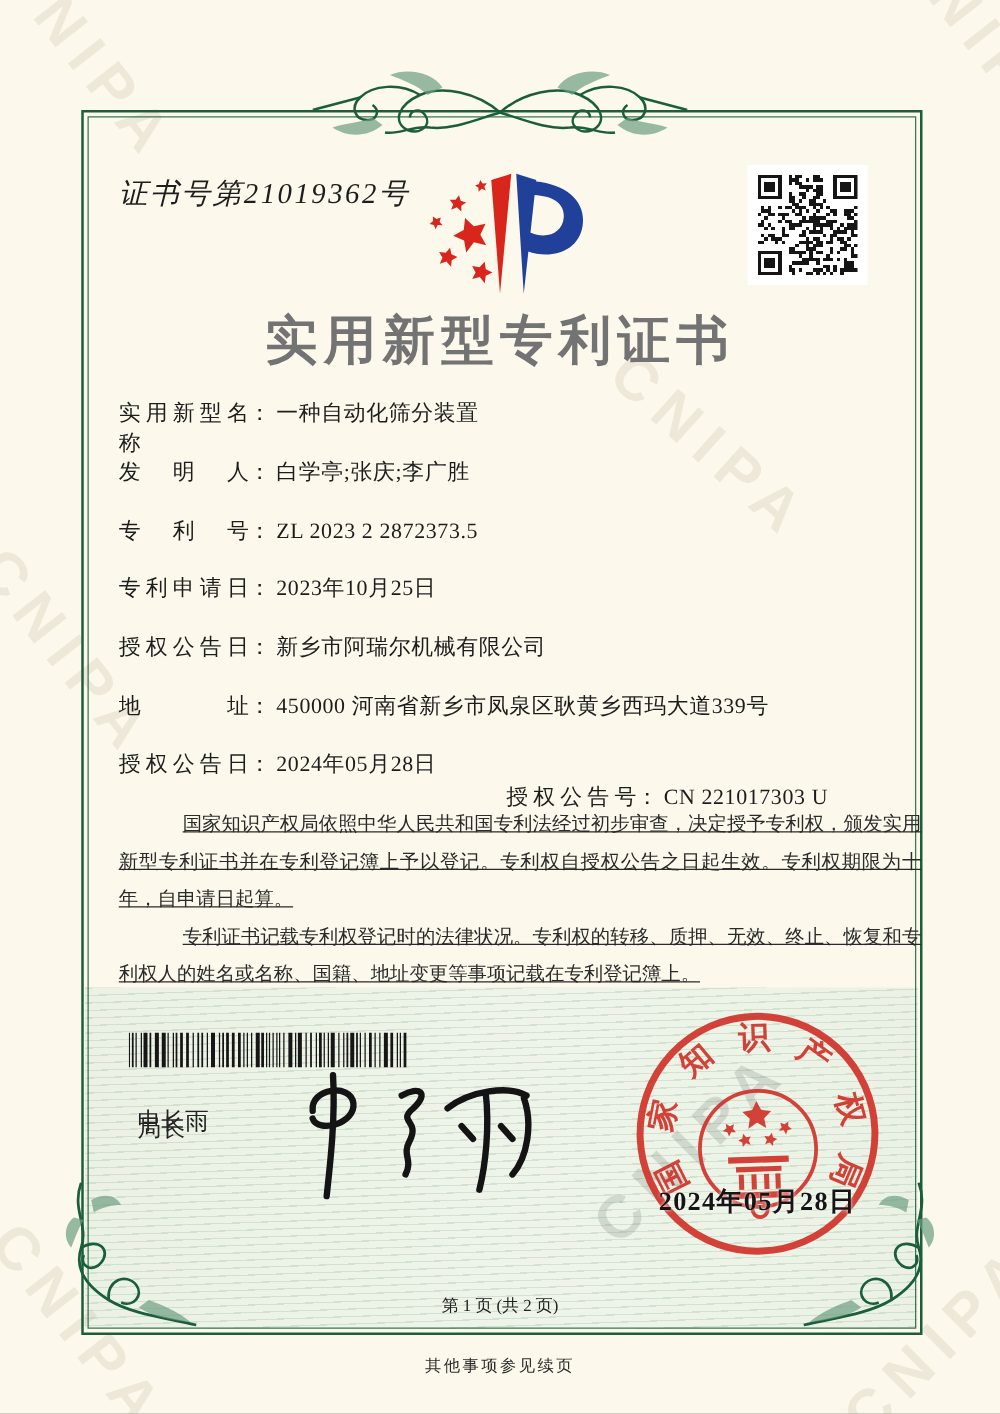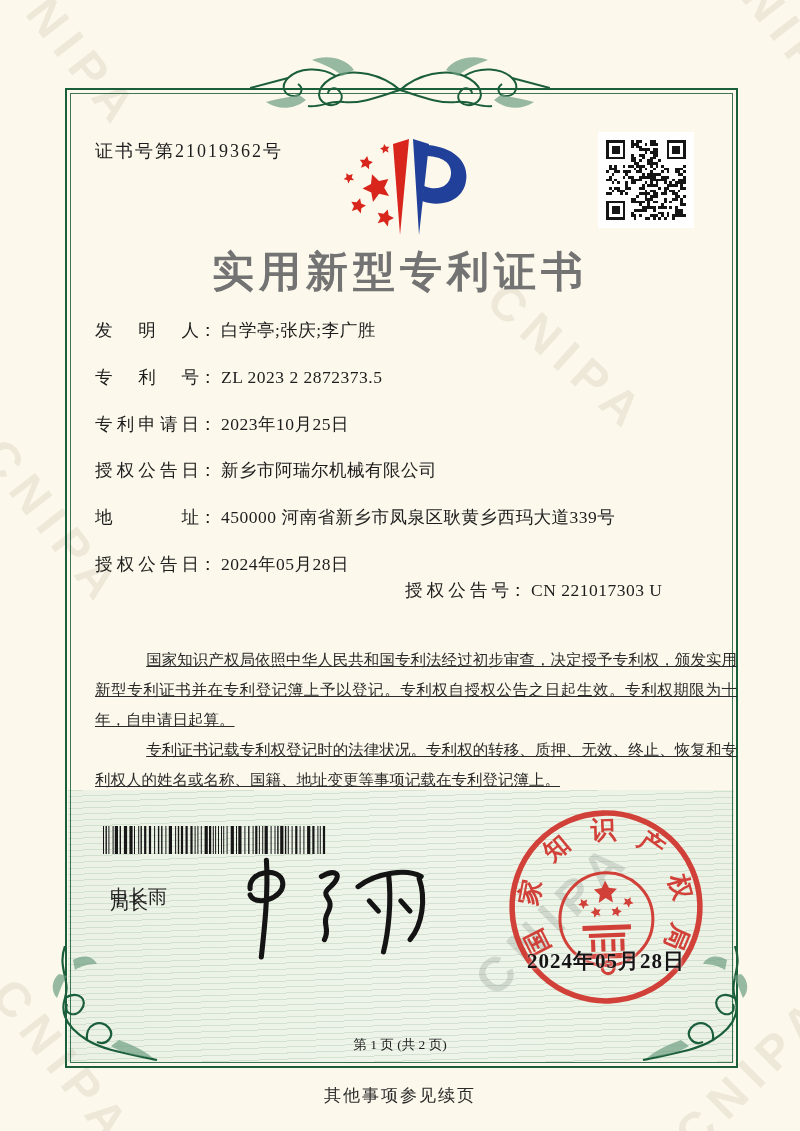--- a/index.html
+++ b/index.html
@@ -15,21 +15,21 @@
         background:
           repeating-linear-gradient(178deg, rgba(105,155,110,0.20) 0 1px, rgba(0,0,0,0) 1px 6px),
           linear-gradient(90deg,#ebf2e5,#eef4e9 55%,#ebf2e5);}
   
   .frame{position:absolute;left:65px;top:88px;width:669px;height:976px;z-index:2;
          border:2px solid #1b5e3b;pointer-events:none;}
   .frame-inner{position:absolute;left:3px;top:3px;right:3px;bottom:3px;
          border:1px solid rgba(27,94,59,0.85);}
   .orn{position:absolute;z-index:2;pointer-events:none;}
   
-  .cert-no{position:absolute;left:95px;top:139px;z-index:3;font-size:18px;letter-spacing:2px;}
+  .cert-no{position:absolute;left:95px;top:139px;z-index:3;font-size:23px;letter-spacing:2px;font-style:italic;}
   .logo{position:absolute;left:336px;top:136px;width:132px;height:102px;z-index:3;}
   .qr{position:absolute;left:598px;top:132px;width:96px;height:96px;background:#fff;z-index:3;}
   .qr svg{position:absolute;left:8px;top:8px;width:80px;height:80px;}
   .title{position:absolute;left:0;right:0;top:244px;z-index:3;text-align:center;
          font-size:42px;font-weight:bold;letter-spacing:5px;color:#737373;}
   
   .fields{position:absolute;left:95px;top:318px;right:58px;z-index:3;font-size:17.5px;}
   .frow{height:46.8px;position:relative;}
   .f-label{display:inline-block;width:104px;text-align:justify;text-align-last:justify;
            text-justify:inter-character;vertical-align:top;}
@@ -46,21 +46,21 @@
           font-size:19px;font-weight:400;color:#222;}
   .signature{position:absolute;left:215px;top:850px;width:225px;height:112px;z-index:3;}
   
   .seal{position:absolute;left:505px;top:806px;width:202px;height:202px;z-index:3;}
   .seal svg{width:100%;height:100%;}
   .seal-date{position:absolute;left:505px;top:947px;width:202px;z-index:4;text-align:center;
              font-size:21px;font-weight:bold;color:#151515;letter-spacing:1px;
              text-shadow:0 0 3px rgba(255,255,255,0.9);}
   
   .page-info{position:absolute;left:0;right:0;top:1036px;z-index:3;text-align:center;font-size:13.5px;color:#222;}
-  .note{position:absolute;left:0;right:0;top:1084px;z-index:3;text-align:center;font-size:17px;color:#2a2a2a;letter-spacing:2px;}
+  .note{position:absolute;left:0;right:0;top:1084px;z-index:3;text-align:center;font-size:13px;color:#2a2a2a;letter-spacing:2px;}
 </style>
 </head>
 <body>
 
 <div class="page">
 
   <div class="band"></div>
 
   <div class="wm" style="left:-28px;top:18px;transform:rotate(52deg);">CNIPA</div>
   <div class="wm" style="left:688px;top:2px;transform:rotate(52deg);">CNIPA</div>
@@ -128,20 +128,23 @@
 
   <div class="qr">
     <svg viewBox="0 0 29 29" shape-rendering="crispEdges">
         <path d="M9 0h1v1h-1zM11 0h1v1h-1zM12 0h1v1h-1zM16 0h1v1h-1zM17 0h1v1h-1zM9 1h1v1h-1zM10 1h1v1h-1zM11 1h1v1h-1zM14 1h1v1h-1zM16 1h1v1h-1zM17 1h1v1h-1zM18 1h1v1h-1zM9 2h1v1h-1zM11 2h1v1h-1zM12 2h1v1h-1zM12 3h1v1h-1zM13 3h1v1h-1zM14 3h1v1h-1zM15 3h1v1h-1zM17 3h1v1h-1zM18 3h1v1h-1zM14 4h1v1h-1zM16 4h1v1h-1zM17 4h1v1h-1zM18 4h1v1h-1zM9 5h1v1h-1zM12 5h1v1h-1zM13 5h1v1h-1zM17 5h1v1h-1zM18 5h1v1h-1zM9 6h1v1h-1zM10 6h1v1h-1zM13 6h1v1h-1zM16 6h1v1h-1zM17 6h1v1h-1zM9 7h1v1h-1zM10 7h1v1h-1zM12 7h1v1h-1zM15 7h1v1h-1zM16 7h1v1h-1zM19 7h1v1h-1zM10 8h1v1h-1zM11 8h1v1h-1zM15 8h1v1h-1zM16 8h1v1h-1zM17 8h1v1h-1zM18 8h1v1h-1zM1 9h1v1h-1zM3 9h1v1h-1zM6 9h1v1h-1zM8 9h1v1h-1zM9 9h1v1h-1zM11 9h1v1h-1zM12 9h1v1h-1zM13 9h1v1h-1zM16 9h1v1h-1zM18 9h1v1h-1zM20 9h1v1h-1zM28 9h1v1h-1zM1 10h1v1h-1zM2 10h1v1h-1zM3 10h1v1h-1zM10 10h1v1h-1zM12 10h1v1h-1zM14 10h1v1h-1zM17 10h1v1h-1zM21 10h1v1h-1zM22 10h1v1h-1zM25 10h1v1h-1zM26 10h1v1h-1zM27 10h1v1h-1zM0 11h1v1h-1zM3 11h1v1h-1zM4 11h1v1h-1zM6 11h1v1h-1zM7 11h1v1h-1zM8 11h1v1h-1zM11 11h1v1h-1zM12 11h1v1h-1zM16 11h1v1h-1zM20 11h1v1h-1zM22 11h1v1h-1zM25 11h1v1h-1zM26 11h1v1h-1zM28 11h1v1h-1zM2 12h1v1h-1zM7 12h1v1h-1zM13 12h1v1h-1zM15 12h1v1h-1zM16 12h1v1h-1zM17 12h1v1h-1zM18 12h1v1h-1zM19 12h1v1h-1zM26 12h1v1h-1zM27 12h1v1h-1zM1 13h1v1h-1zM6 13h1v1h-1zM8 13h1v1h-1zM9 13h1v1h-1zM12 13h1v1h-1zM13 13h1v1h-1zM14 13h1v1h-1zM15 13h1v1h-1zM16 13h1v1h-1zM17 13h1v1h-1zM20 13h1v1h-1zM21 13h1v1h-1zM22 13h1v1h-1zM28 13h1v1h-1zM0 14h1v1h-1zM1 14h1v1h-1zM3 14h1v1h-1zM9 14h1v1h-1zM10 14h1v1h-1zM11 14h1v1h-1zM12 14h1v1h-1zM16 14h1v1h-1zM17 14h1v1h-1zM18 14h1v1h-1zM19 14h1v1h-1zM20 14h1v1h-1zM21 14h1v1h-1zM24 14h1v1h-1zM26 14h1v1h-1zM27 14h1v1h-1zM28 14h1v1h-1zM2 15h1v1h-1zM4 15h1v1h-1zM7 15h1v1h-1zM9 15h1v1h-1zM10 15h1v1h-1zM14 15h1v1h-1zM16 15h1v1h-1zM18 15h1v1h-1zM21 15h1v1h-1zM23 15h1v1h-1zM25 15h1v1h-1zM26 15h1v1h-1zM27 15h1v1h-1zM28 15h1v1h-1zM7 16h1v1h-1zM13 16h1v1h-1zM15 16h1v1h-1zM16 16h1v1h-1zM17 16h1v1h-1zM18 16h1v1h-1zM22 16h1v1h-1zM23 16h1v1h-1zM24 16h1v1h-1zM25 16h1v1h-1zM27 16h1v1h-1zM1 17h1v1h-1zM3 17h1v1h-1zM4 17h1v1h-1zM7 17h1v1h-1zM8 17h1v1h-1zM12 17h1v1h-1zM13 17h1v1h-1zM19 17h1v1h-1zM21 17h1v1h-1zM22 17h1v1h-1zM27 17h1v1h-1zM28 17h1v1h-1zM2 18h1v1h-1zM4 18h1v1h-1zM5 18h1v1h-1zM6 18h1v1h-1zM14 18h1v1h-1zM16 18h1v1h-1zM17 18h1v1h-1zM21 18h1v1h-1zM23 18h1v1h-1zM24 18h1v1h-1zM26 18h1v1h-1zM0 19h1v1h-1zM1 19h1v1h-1zM5 19h1v1h-1zM7 19h1v1h-1zM12 19h1v1h-1zM13 19h1v1h-1zM14 19h1v1h-1zM15 19h1v1h-1zM17 19h1v1h-1zM18 19h1v1h-1zM20 19h1v1h-1zM21 19h1v1h-1zM24 19h1v1h-1zM25 19h1v1h-1zM11 20h1v1h-1zM14 20h1v1h-1zM16 20h1v1h-1zM17 20h1v1h-1zM18 20h1v1h-1zM25 20h1v1h-1zM26 20h1v1h-1zM28 20h1v1h-1zM9 21h1v1h-1zM10 21h1v1h-1zM14 21h1v1h-1zM15 21h1v1h-1zM16 21h1v1h-1zM21 21h1v1h-1zM24 21h1v1h-1zM25 21h1v1h-1zM27 21h1v1h-1zM9 22h1v1h-1zM10 22h1v1h-1zM11 22h1v1h-1zM12 22h1v1h-1zM13 22h1v1h-1zM15 22h1v1h-1zM17 22h1v1h-1zM18 22h1v1h-1zM21 22h1v1h-1zM23 22h1v1h-1zM27 22h1v1h-1zM12 23h1v1h-1zM15 23h1v1h-1zM20 23h1v1h-1zM27 23h1v1h-1zM28 23h1v1h-1zM13 24h1v1h-1zM14 24h1v1h-1zM15 24h1v1h-1zM16 24h1v1h-1zM17 24h1v1h-1zM19 24h1v1h-1zM20 24h1v1h-1zM21 24h1v1h-1zM23 24h1v1h-1zM25 24h1v1h-1zM10 25h1v1h-1zM11 25h1v1h-1zM12 25h1v1h-1zM13 25h1v1h-1zM14 25h1v1h-1zM17 25h1v1h-1zM25 25h1v1h-1zM26 25h1v1h-1zM27 25h1v1h-1zM9 26h1v1h-1zM19 26h1v1h-1zM20 26h1v1h-1zM22 26h1v1h-1zM25 26h1v1h-1zM26 26h1v1h-1zM27 26h1v1h-1zM9 27h1v1h-1zM10 27h1v1h-1zM12 27h1v1h-1zM16 27h1v1h-1zM17 27h1v1h-1zM18 27h1v1h-1zM20 27h1v1h-1zM22 27h1v1h-1zM24 27h1v1h-1zM25 27h1v1h-1zM26 27h1v1h-1zM27 27h1v1h-1zM28 27h1v1h-1zM10 28h1v1h-1zM14 28h1v1h-1zM15 28h1v1h-1zM17 28h1v1h-1zM19 28h1v1h-1zM21 28h1v1h-1zM24 28h1v1h-1zM0 0h7v7h-7z M1 1h5v5h-5z M2 2h3v3h-3zM22 0h7v7h-7z M23 1h5v5h-5z M24 2h3v3h-3zM0 22h7v7h-7z M1 23h5v5h-5z M2 24h3v3h-3z" fill="#151515" fill-rule="evenodd"></path>
       </svg>
   </div>
 
   <div class="title">实用新型专利证书</div>
 
   <div class="fields">
+    <div class="frow">
+      <span class="f-label">实用新型名称</span><span class="f-colon">：</span><span class="f-value">一种自动化筛分装置</span>
+    </div>
     <div class="frow">
       <span class="f-label">发明人</span><span class="f-colon">：</span><span class="f-value">白学亭;张庆;李广胜</span>
     </div>
     <div class="frow">
       <span class="f-label">专利号</span><span class="f-colon">：</span><span class="f-value">ZL 2023 2 2872373.5</span>
     </div>
     <div class="frow">
       <span class="f-label">专利申请日</span><span class="f-colon">：</span><span class="f-value">2023年10月25日</span>
     </div>
     <div class="frow">

